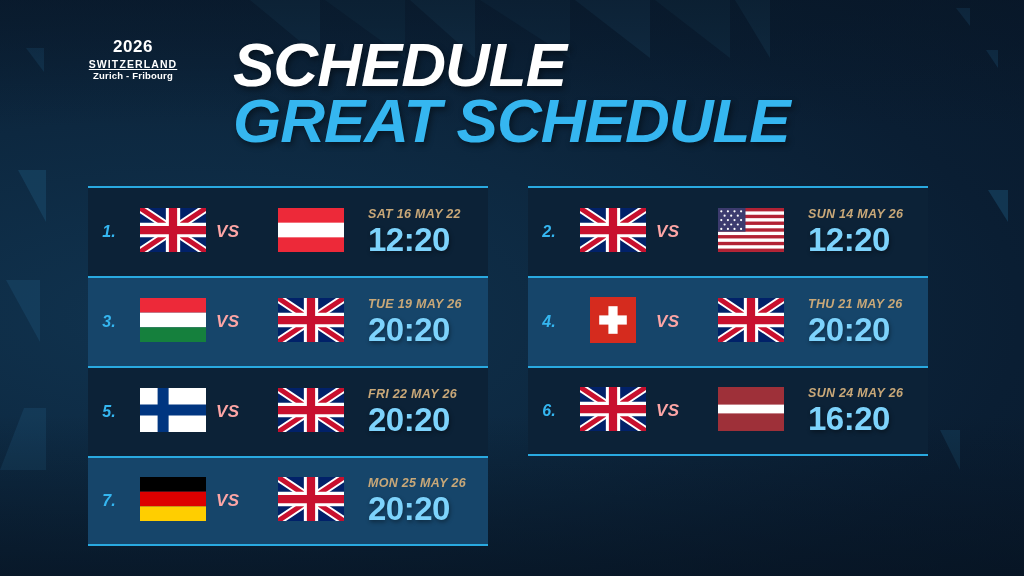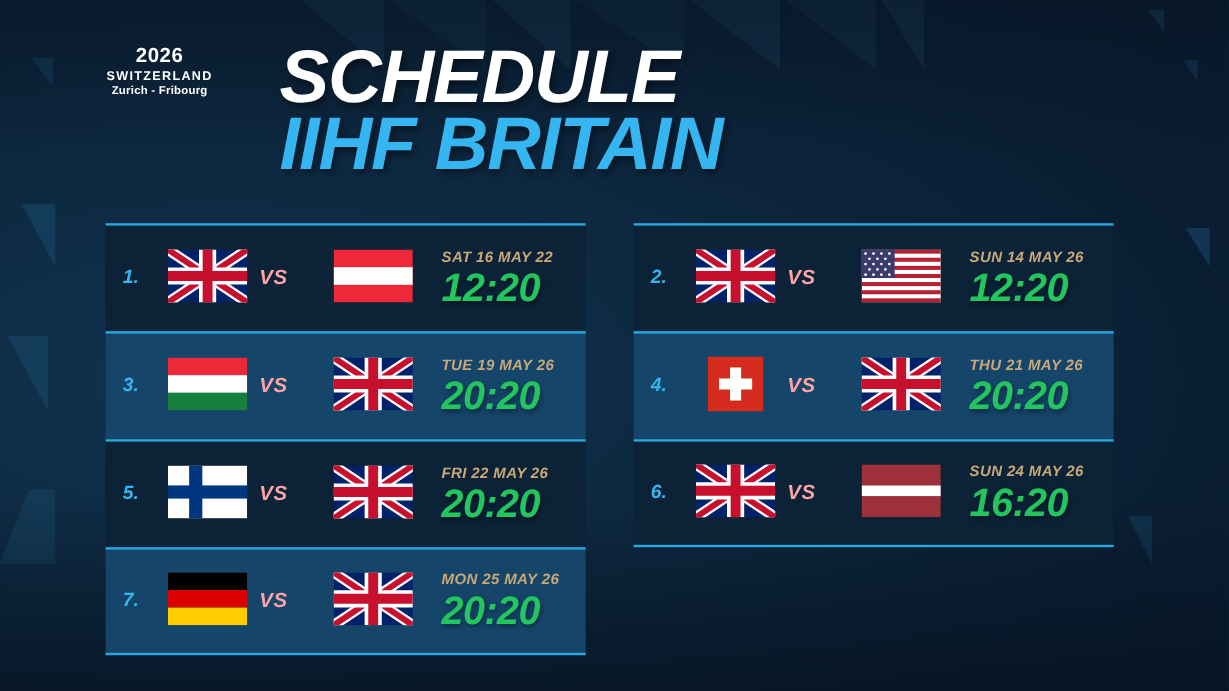--- a/index.html
+++ b/index.html
@@ -24,21 +24,21 @@
   
   #header { position:absolute; left:0; top:0; width:887px; height:180px; }
   #logo-block { position:absolute; left:78px; top:38px; width:110px; text-align:center; }
   .logo-year {
     color:#ffffff; font-size:17px; font-weight:bold; letter-spacing:.5px;
     font-family:"Liberation Sans", sans-serif; line-height:1;
   }
   .shield-wrap { margin:2px auto 0; width:62px; height:74px; position:relative; }
   .logo-country {
     color:#ffffff; font-size:10.5px; font-weight:bold; letter-spacing:1.1px;
-    margin-top:3px; line-height:1.15;
+    margin-top:3px; line-height:1.15;text-decoration:underline;
   }
   .logo-cities { color:#ffffff; font-size:9.5px; font-weight:bold; letter-spacing:.2px; line-height:1.2; }
   #titles { position:absolute; left:186px; top:36px;margin-left:47px; }
   .title-line1 {
     font-size:62px; font-weight:bold; font-style:italic; color:#ffffff;
     letter-spacing:-1px; line-height:.94; text-shadow:2px 3px 6px rgba(0,0,0,.45);
     font-family:"Liberation Sans", sans-serif;
   }
   .title-line2 {
     font-size:62px; font-weight:bold; font-style:italic; color:#35b6f0;
@@ -66,21 +66,21 @@
   .m-vs {
     flex:0 0 52px; 
     color:#fca5a5; font-size:17px; font-weight:bold; font-style:italic; letter-spacing:.5px;
   }
   .when { flex:1; padding-left:14px; }
   .m-date {
     color:#c9a878; font-size:12.5px; font-weight:bold; font-style:italic;
     letter-spacing:.3px; line-height:1.1; white-space:nowrap;
   }
   .m-time {
-    color:#22c55e; font-size:33px; font-weight:bold; font-style:italic;
+    color:#7dd3fc; font-size:33px; font-weight:bold; 
     letter-spacing:-.5px; line-height:1.02; margin-top:1px;
     text-shadow:1px 2px 4px rgba(0,0,0,.4);
   }
 </style>
 </head>
 <body>
 
 <div id="bg">
   <div class="bg-grad"></div>
 
@@ -122,21 +122,21 @@
   <div id="logo-block">
     <div class="logo-year">2026</div>
 
 
     <div class="logo-country">SWITZERLAND</div>
     <div class="logo-cities">Zurich - Fribourg</div>
   </div>
 
   <div id="titles">
     <div class="title-line1">SCHEDULE</div>
-    <div class="title-line2">IIHF BRITAIN</div>
+    <div class="title-line2">GREAT SCHEDULE</div>
   </div>
 </div>
 
 <div id="schedule">
   <div class="col" id="col-left">
       <div class="match-row">
     <div class="m-num">1.</div>
     <div class="flag-cell">
       <span class="flag-svg"><svg viewBox="0 0 60 40" width="66" height="44">
         <rect width="60" height="40" fill="#012169"></rect>

